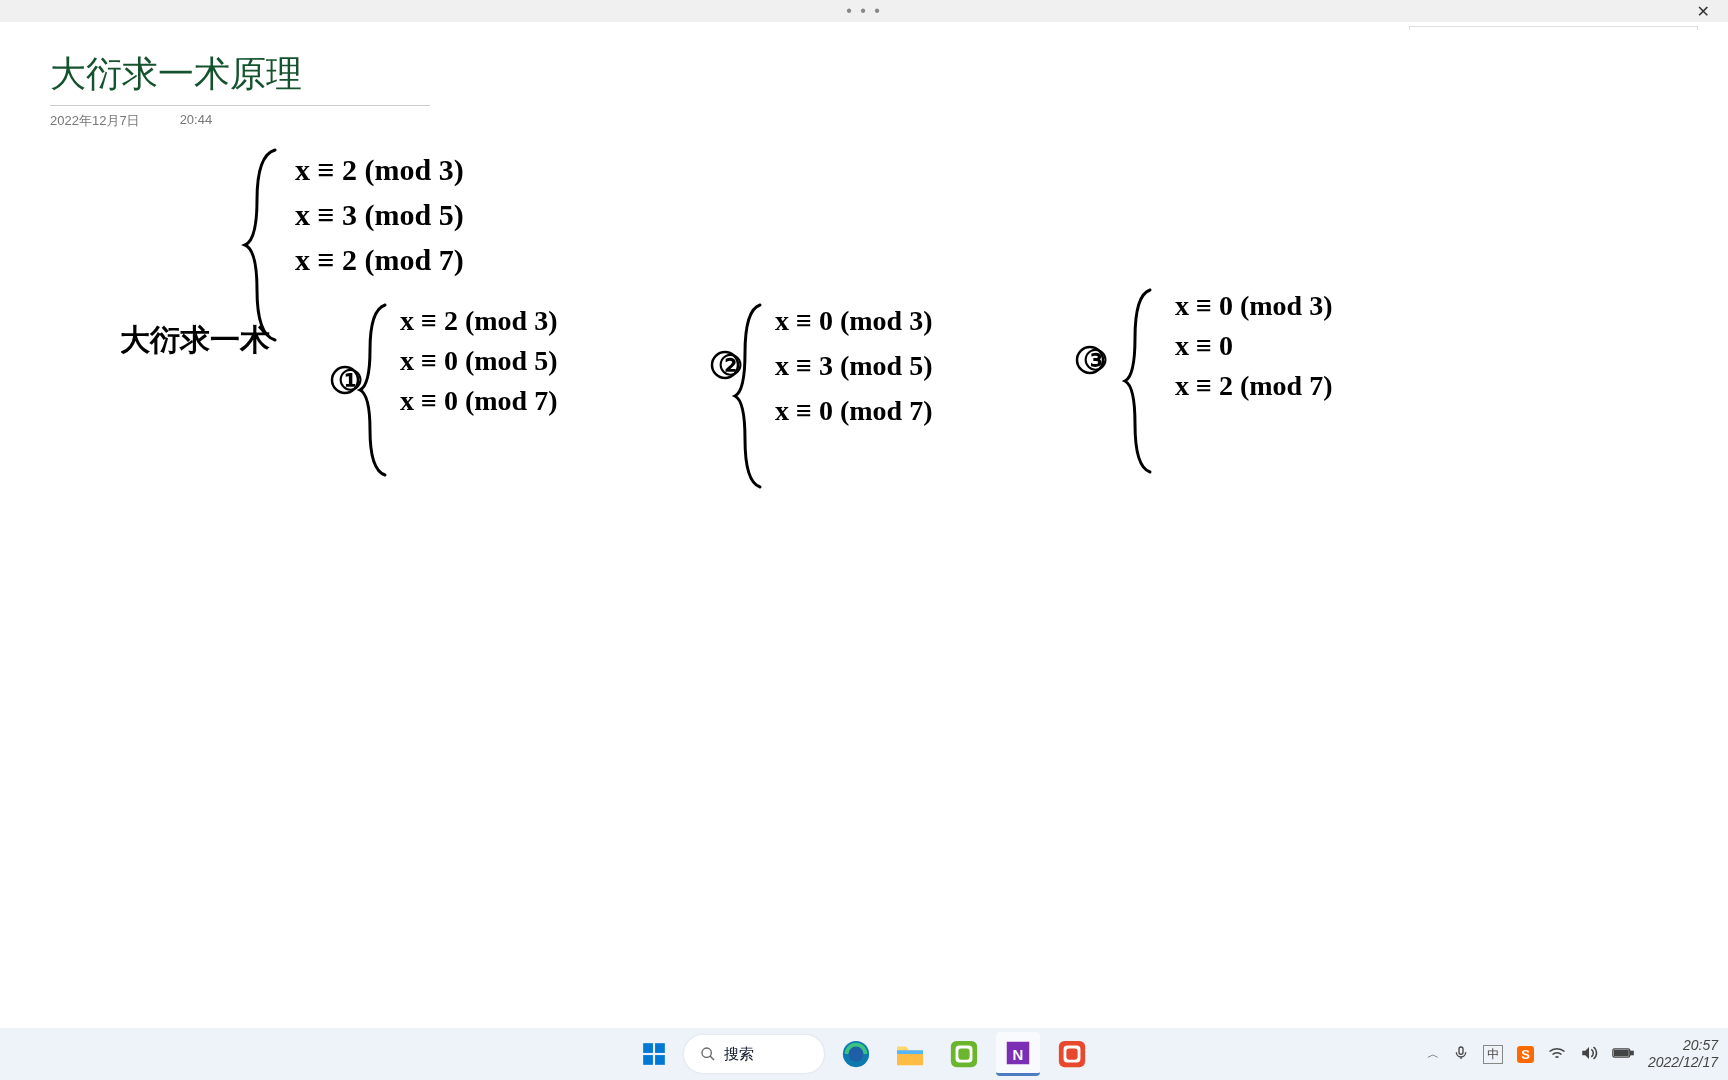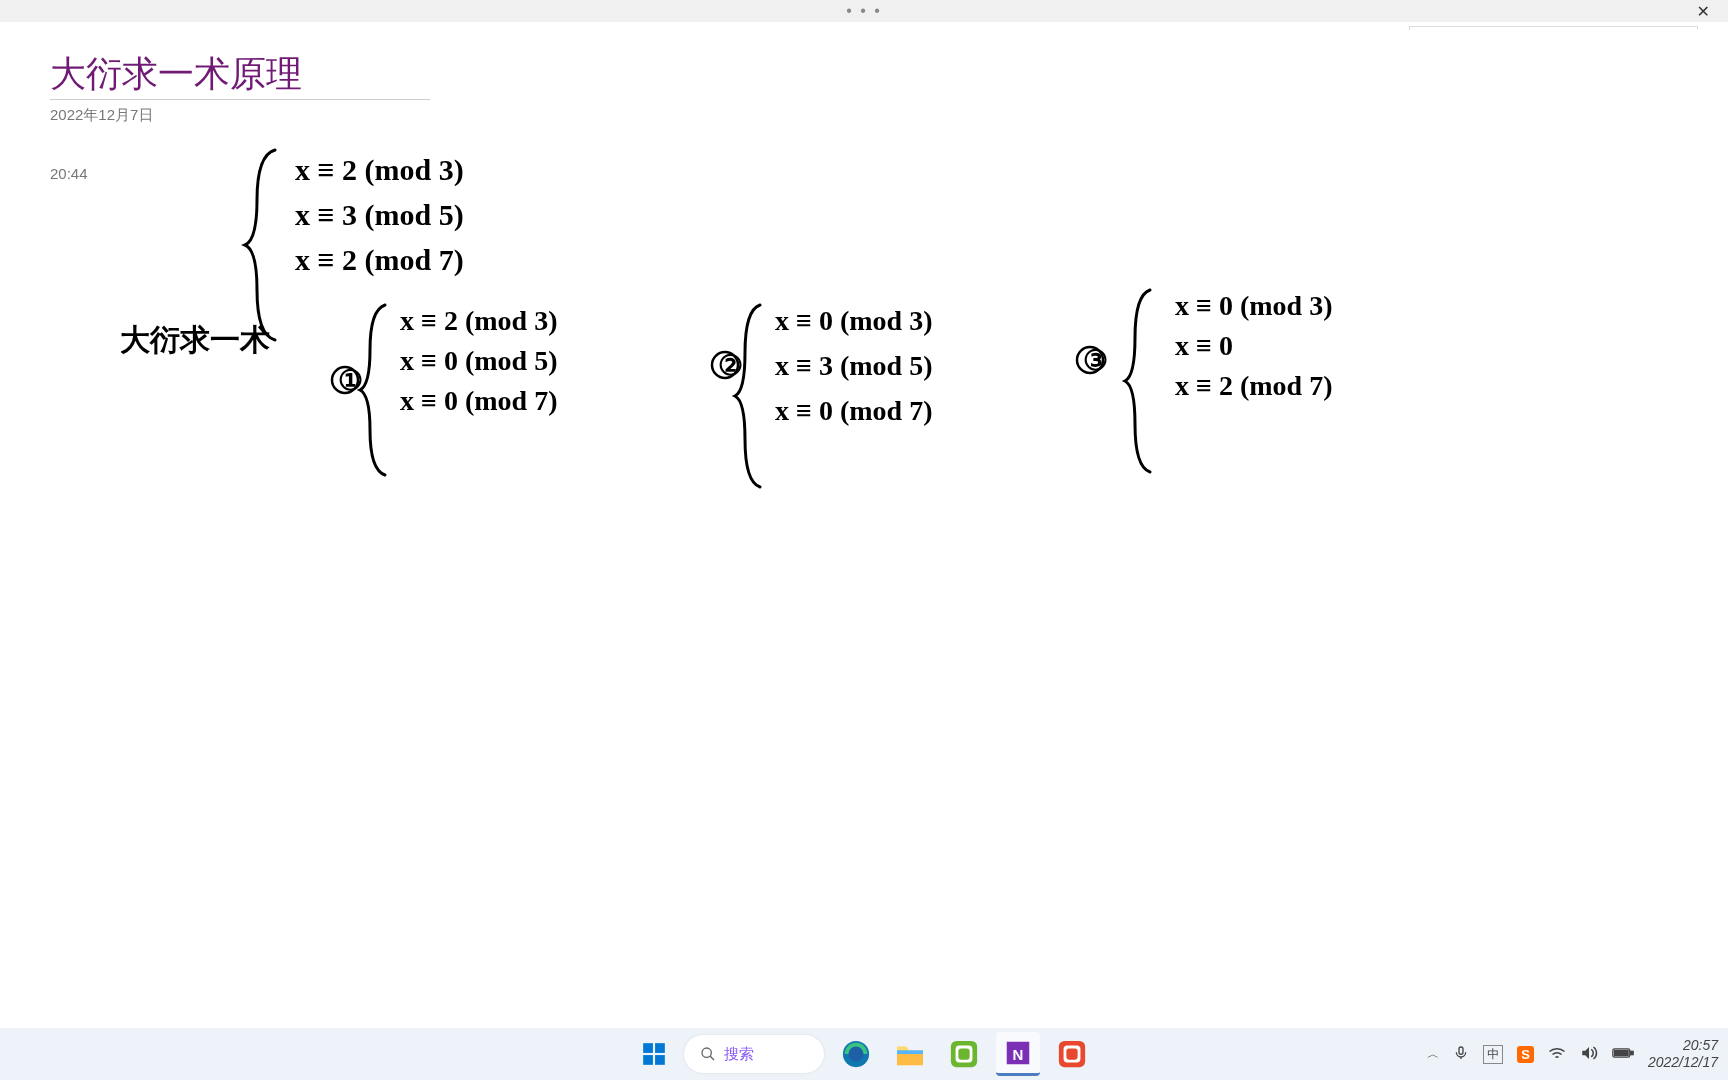--- a/index.html
+++ b/index.html
@@ -13,31 +13,31 @@
   
   .ime-toolbar { position: absolute; top: 26px; right: 30px; display: flex; align-items: center; background: #fff; border: 1px solid #ddd; height: 40px; padding: 0 6px; gap: 12px; }
   .ime-docklet { width: 24px; height: 24px; border: 1px solid #ccc; display: inline-block; }
   .ime-sogou { width: 28px; height: 28px; background: #ff6a00; color: #fff; font-weight: bold; display: flex; align-items: center; justify-content: center; border-radius: 4px; font-size: 18px; font-family: Arial; }
   .ime-item { color: #5b8ad6; font-size: 18px; }
   .ime-item.gray { color: #888; }
   .ime-item svg { display: block; }
   
   
   .page { position: absolute; top: 30px; left: 0; right: 0; bottom: 22px; background: #fff; padding: 20px 50px; }
-  .page-title { font-size: 36px; font-weight: 300; color: #701a75; border-bottom: 1px solid #ccc; width: 380px; }
-  .page-meta { display: flex; gap: 40px; margin-top: 6px; color: #777; font-size: 15px; flex-direction: column; }
+  .page-title { font-size: 36px; font-weight: 300; color: #14532d; border-bottom: 1px solid #ccc; padding-bottom: 6px; width: 380px; }
+  .page-meta { display: flex; gap: 40px; margin-top: 6px; color: #777; font-size: 13px; }
   
   
   .ink { position: absolute; left: 0; top: 0; width: 1728px; height: 900px; pointer-events: none; }
   
   
   .taskbar { position: absolute; bottom: 0; left: 0; right: 0; height: 52px; background: #eef3f9; display: flex; align-items: center; }
   .taskbar-center { position: absolute; left: 50%; transform: translateX(-50%); display: flex; align-items: center; gap: 10px; }
   .start-btn { width: 40px; height: 40px; display: flex; align-items: center; justify-content: center; }
-  .search-box { display: flex; align-items: center; background: #fff; border-radius: 20px; height: 38px; padding: 0 16px; gap: 8px; color: #8b5cf6; font-size: 15px; min-width: 140px; box-shadow: 0 0 3px rgba(0,0,0,.1); }
+  .search-box { display: flex; align-items: center; background: #fff; border-radius: 20px; height: 38px; padding: 0 16px; gap: 8px; color: #0f172a; font-size: 15px; min-width: 140px; box-shadow: 0 0 3px rgba(0,0,0,.1); }
   .task-icon { width: 44px; height: 44px; display: flex; align-items: center; justify-content: center; border-radius: 4px; }
   .task-icon.active { background: rgba(255,255,255,.6); border-bottom: 3px solid #4e7cc1; }
   .tray { position: absolute; right: 10px; display: flex; align-items: center; gap: 14px; color: #444; font-size: 14px; }
   .tray-clock { text-align: right; line-height: 1.2; font-size: 14px; font-style: italic; }
   .chevron { font-size: 12px; }
 </style>
 </head>
 <body>
 
 <div class="titlebar">

